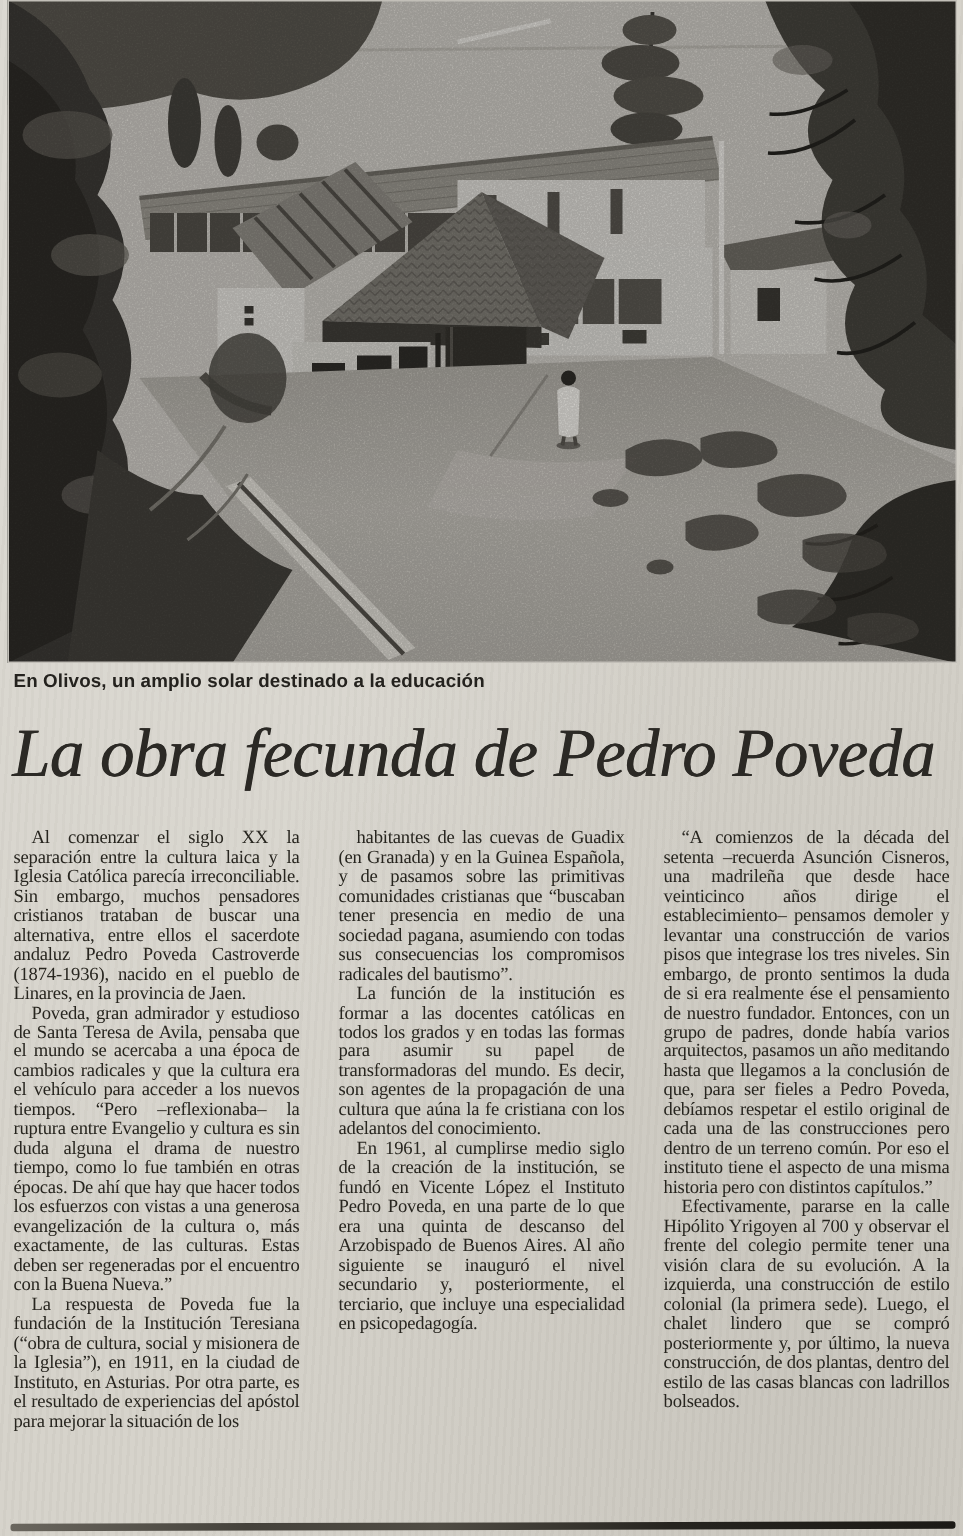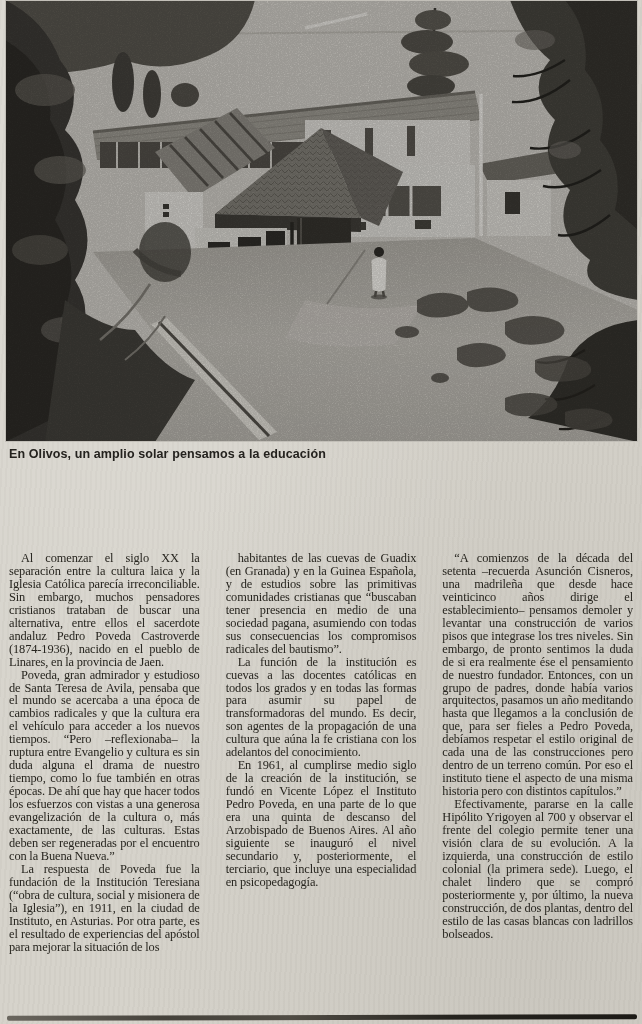--- a/index.html
+++ b/index.html
@@ -232,32 +232,33 @@
         <circle cx="374" cy="252" r="5" fill="#2d2b27"></circle>
         <line x1="371" y1="291" x2="370" y2="297" stroke="#55524c" stroke-width="2.5"></line>
         <line x1="378" y1="291" x2="379" y2="297" stroke="#55524c" stroke-width="2.5"></line>
       </g>
 
       <rect x="0" y="0" width="633" height="442" filter="url(#grain)" opacity=".22"></rect>
       <rect x="0" y="0" width="633" height="442" fill="none" stroke="#c2bfb8" stroke-width="2"></rect>
     </svg>
   </div>
 
-  <div class="caption">En Olivos, un amplio solar pensamos a la educación</div>
-
+  <div class="caption">En Olivos, un amplio solar destinado a la educación</div>
+
+  <h1 class="headline" style="margin:0;">La obra fecunda de Pedro Poveda</h1>
 
   <div class="article">
       <div class="col" lang="es">
         <p><span>Al comenzar el siglo XX la separación entre la cultura laica y la Iglesia Católica parecía irreconciliable. Sin embargo, muchos pensadores cristianos trataban de buscar una alternativa, entre ellos el sacerdote andaluz Pedro Poveda Castroverde (1874-1936), nacido en el pueblo de Linares, en la provincia de Jaen.</span></p>
         <p><span>Poveda, gran admirador y estudioso de Santa Teresa de Avila, pensaba que el mundo se acercaba a una época de cambios radicales y que la cultura era el vehículo para acceder a los nuevos tiempos. “Pero –reflexionaba– la ruptura entre Evangelio y cultura es sin duda alguna el drama de nuestro tiempo, como lo fue también en otras épocas. De ahí que hay que hacer todos los esfuerzos con vistas a una generosa evangelización de la cultura o, más exactamente, de las culturas. Estas deben ser regeneradas por el encuentro con la Buena Nueva.”</span></p>
         <p><span>La respuesta de Poveda fue la fundación de la Institución Teresiana (“obra de cultura, social y misionera de la Iglesia”), en 1911, en la ciudad de Instituto, en Asturias. Por otra parte, es el resultado de experiencias del apóstol para mejorar la situación de los</span></p>
       </div>
       <div class="col" lang="es">
-        <p><span>habitantes de las cuevas de Guadix (en Granada) y en la Guinea Española, y de estudios sobre las primitivas comunidades cristianas que “buscaban tener presencia en medio de una sociedad pagana, asumiendo con todas sus consecuencias los compromisos radicales del bautismo”.</span></p>
-        <p><span>La función de la institución es cuevas a las docentes católicas en todos los grados y en todas las formas para asumir su papel de transformadoras del mundo. Es decir, son agentes de la propagación de una cultura que aúna la fe cristiana con los adelantos del conocimiento.</span></p>
+        <p><span>habitantes de las cuevas de Guadix (en Granada) y en la Guinea Española, y de pasamos sobre las primitivas comunidades cristianas que “buscaban tener presencia en medio de una sociedad pagana, asumiendo con todas sus consecuencias los compromisos radicales del bautismo”.</span></p>
+        <p><span>La función de la institución es formar a las docentes católicas en todos los grados y en todas las formas para asumir su papel de transformadoras del mundo. Es decir, son agentes de la propagación de una cultura que aúna la fe cristiana con los adelantos del conocimiento.</span></p>
         <p><span>En 1961, al cumplirse medio siglo de la creación de la institución, se fundó en Vicente López el Instituto Pedro Poveda, en una parte de lo que era una quinta de descanso del Arzobispado de Buenos Aires. Al año siguiente se inauguró el nivel secundario y, posteriormente, el terciario, que incluye una especialidad en psicopedagogía.</span></p>
       </div>
       <div class="col" lang="es">
         <p><span>“A comienzos de la década del setenta –recuerda Asunción Cisneros, una madrileña que desde hace veinticinco años dirige el establecimiento– pensamos demoler y levantar una construcción de varios pisos que integrase los tres niveles. Sin embargo, de pronto sentimos la duda de si era realmente ése el pensamiento de nuestro fundador. Entonces, con un grupo de padres, donde había varios arquitectos, pasamos un año meditando hasta que llegamos a la conclusión de que, para ser fieles a Pedro Poveda, </span><span class="b">debíamos respetar el estilo original de cada una de las construcciones pero dentro de un terreno común.</span><span> Por eso el instituto tiene el aspecto de una misma historia pero con distintos capítulos.”</span></p>
         <p><span>Efectivamente, pararse en la calle Hipólito Yrigoyen al 700 y observar el frente del colegio permite tener una visión clara de su evolución. A la izquierda, una construcción de estilo colonial (la primera sede). Luego, el chalet lindero que se compró posteriormente y, por último, la nueva construcción, de dos plantas, dentro del estilo de las </span><span class="b">casas blancas</span><span> con ladrillos </span><span class="b">bolseados</span><span>.</span></p>
       </div>
     </div>
 
   <div class="bottom-rule"></div>
 </div>

